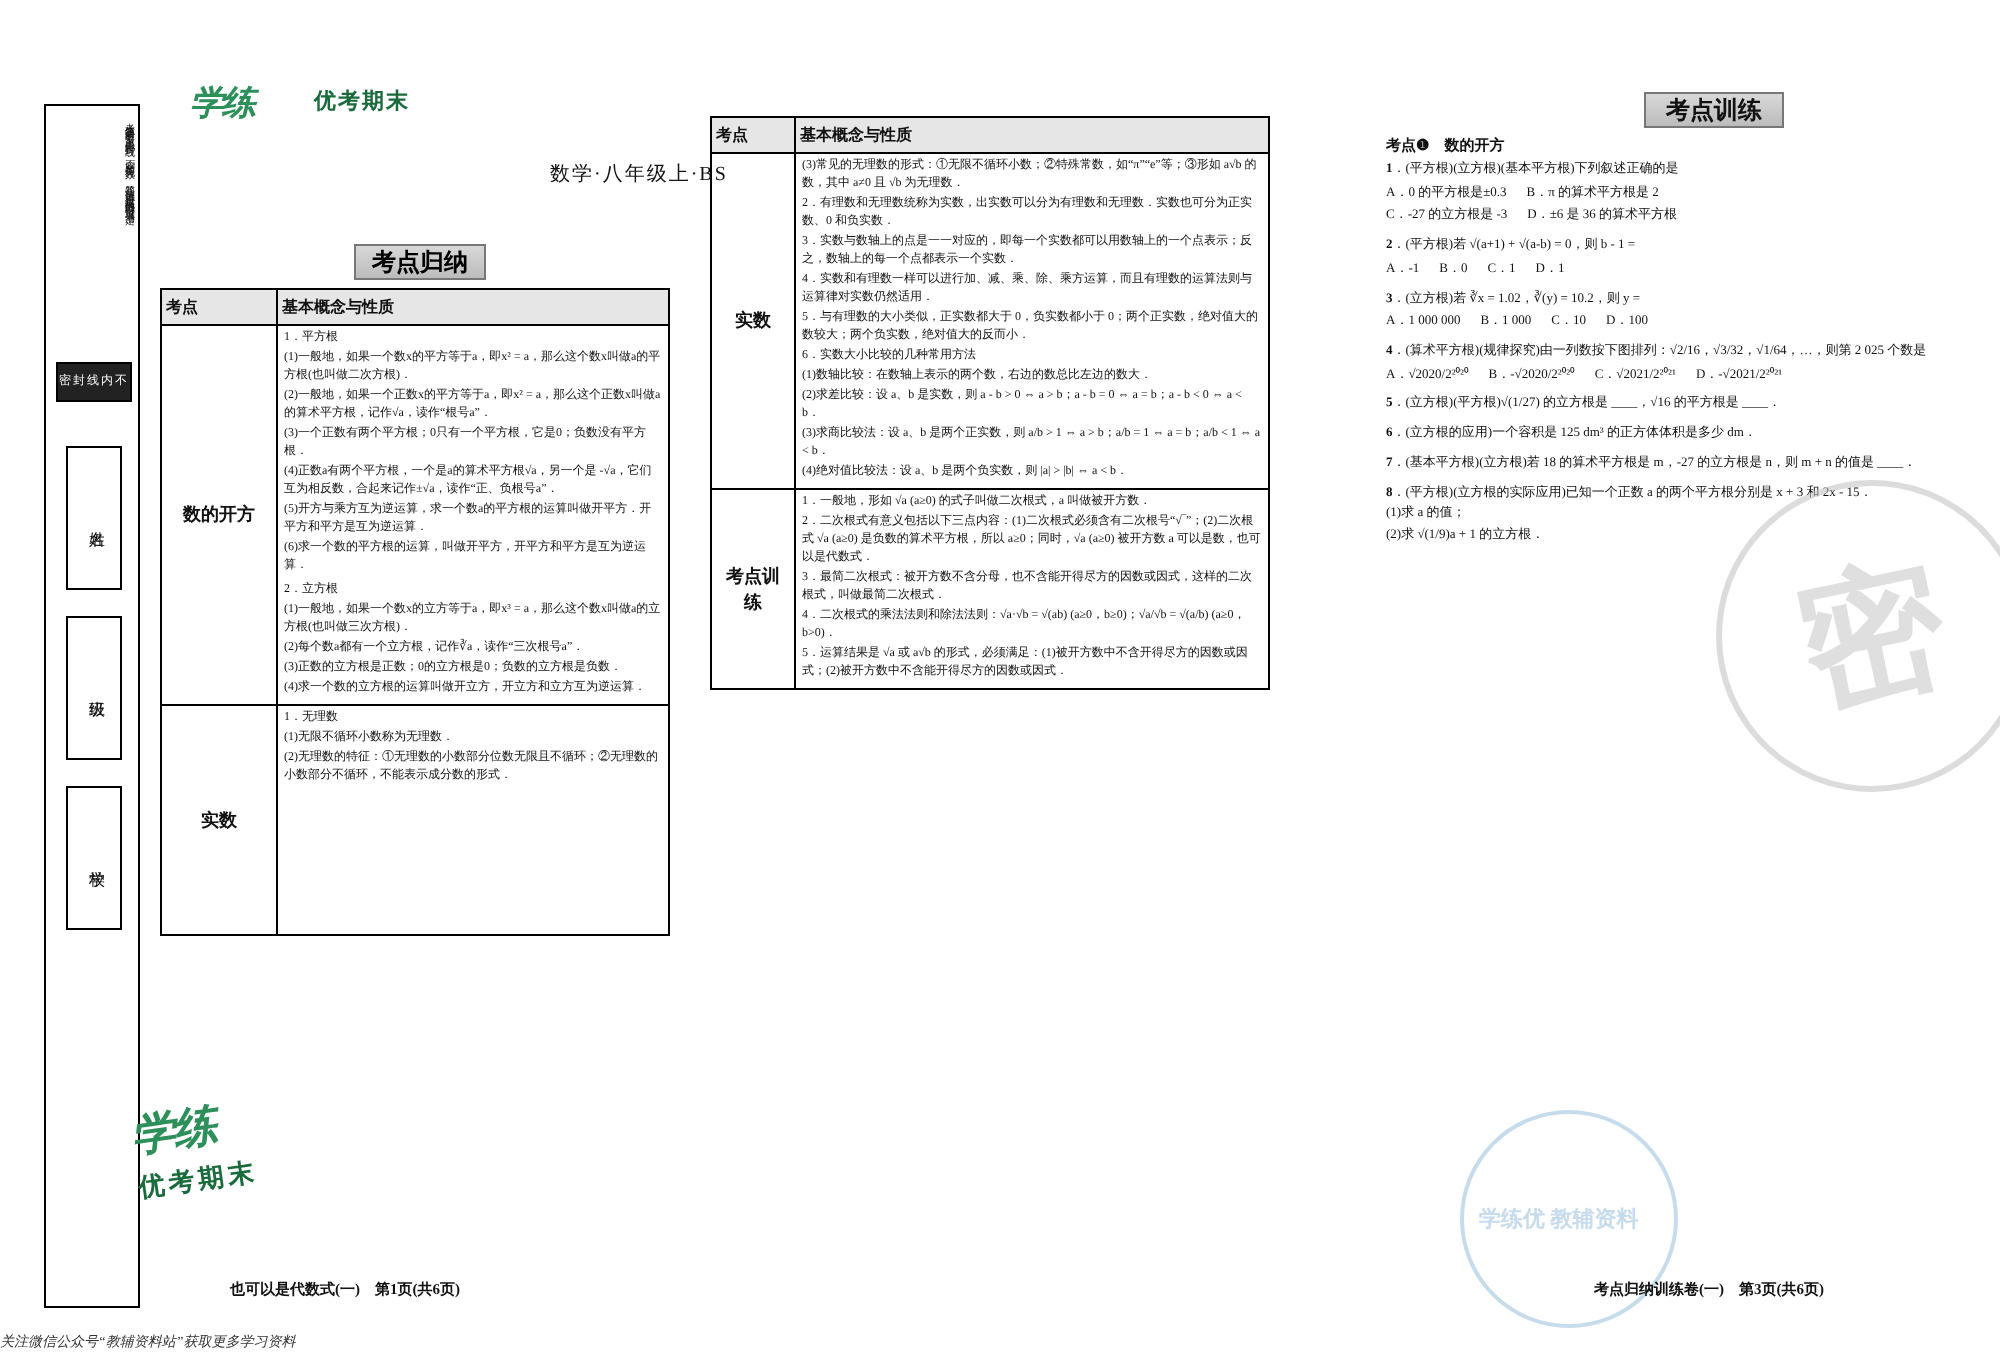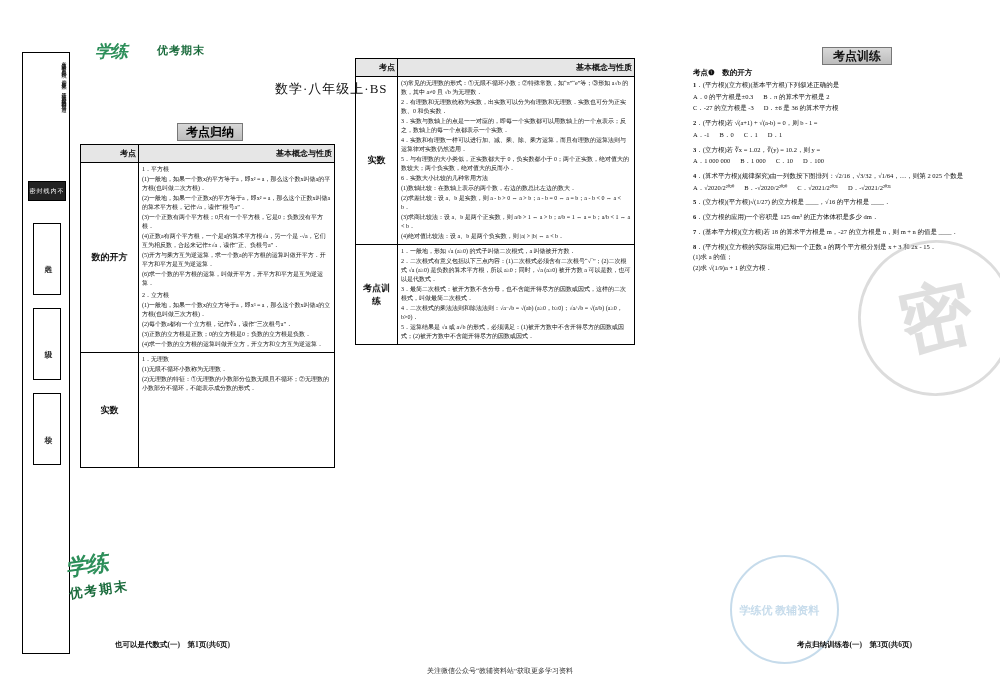--- a/index.html
+++ b/index.html
@@ -63,21 +63,21 @@
     position:absolute;left:68px;top:545px;width:120px;height:70px;
     transform:rotate(-8deg);
   }
   .logo-bottom .lb1{
     font-family:"DejaVu Serif",serif;font-size:22px;font-weight:bold;font-style:italic;
     color:#2d8f5a;letter-spacing:-1px;
   }
   .logo-bottom .lb2{font-size:13px;font-weight:bold;color:#1a6b3c;letter-spacing:2px;margin-top:2px;}
 
   .subject-line{
-    position:absolute;left:275px;top:80px;font-size:13px;letter-spacing:1px;
+    position:absolute;left:275px;top:80px;font-size:10px;letter-spacing:1px;
   }
 
   
   .doc-title{
     position:absolute;left:85px;top:92px;width:250px;text-align:center;
     font-size:15px;font-weight:bold;font-family:"DejaVu Serif",serif;
   }
   .section-banner{
     position:absolute;left:150px;top:122px;width:120px;height:16px;
     text-align:center;
@@ -86,21 +86,21 @@
     font-size:12px;font-weight:bold;color:#000;position:relative;z-index:2;
     background:linear-gradient(#d8d8d8,#bcbcbc);padding:1px 8px;border:1px solid #777;
   }
 
   
   table.grid{border-collapse:collapse;width:100%;table-layout:fixed;}
   table.grid th, table.grid td{
     border:1px solid #000;vertical-align:top;padding:2px 3px;
   }
   table.grid th{
-    background:#e6e6e6;text-align:right;font-size:8px;font-weight:bold;padding:3px 2px;
+    background:#e6e6e6;text-align:left;font-size:8px;font-weight:bold;padding:3px 2px;
   }
   .cat-cell{text-align:center;font-size:9px;font-weight:bold;vertical-align:middle !important;}
   .body-cell{font-size:6px;line-height:1.5;}
   .body-cell p{margin:0 0 1px 0;text-indent:0;}
 
   .tbl1{position:absolute;left:80px;top:144px;width:255px;}
   .tbl2{position:absolute;left:10px;top:58px;width:280px;}
 
   
   .train-banner{
@@ -117,22 +117,22 @@
   .q{margin-bottom:4px;}
   .q .ans{float:right;}
   .opts{display:flex;gap:10px;margin-top:1px;}
   .opts span{white-space:nowrap;}
 
   
   .footer{
     position:absolute;bottom:36px;font-size:7.5px;font-weight:bold;text-align:center;width:100%;
   }
   .bottom-note{
-    position:absolute;left:0;bottom:10px;width:1000px;text-align:center;
-    font-size:7px;color:#333;
+    position:absolute;left:0;bottom:10px;width:1000px;
+    font-size:7px;color:#333;font-style:italic;
   }
 
   
   .seal{
     position:absolute;right:18px;top:240px;width:150px;height:150px;
     border:3px solid #c0c0c0;border-radius:50%;
     transform:rotate(-12deg);opacity:.55;pointer-events:none;
   }
   .seal .sealtxt{
     position:absolute;left:50%;top:50%;transform:translate(-50%,-50%);

